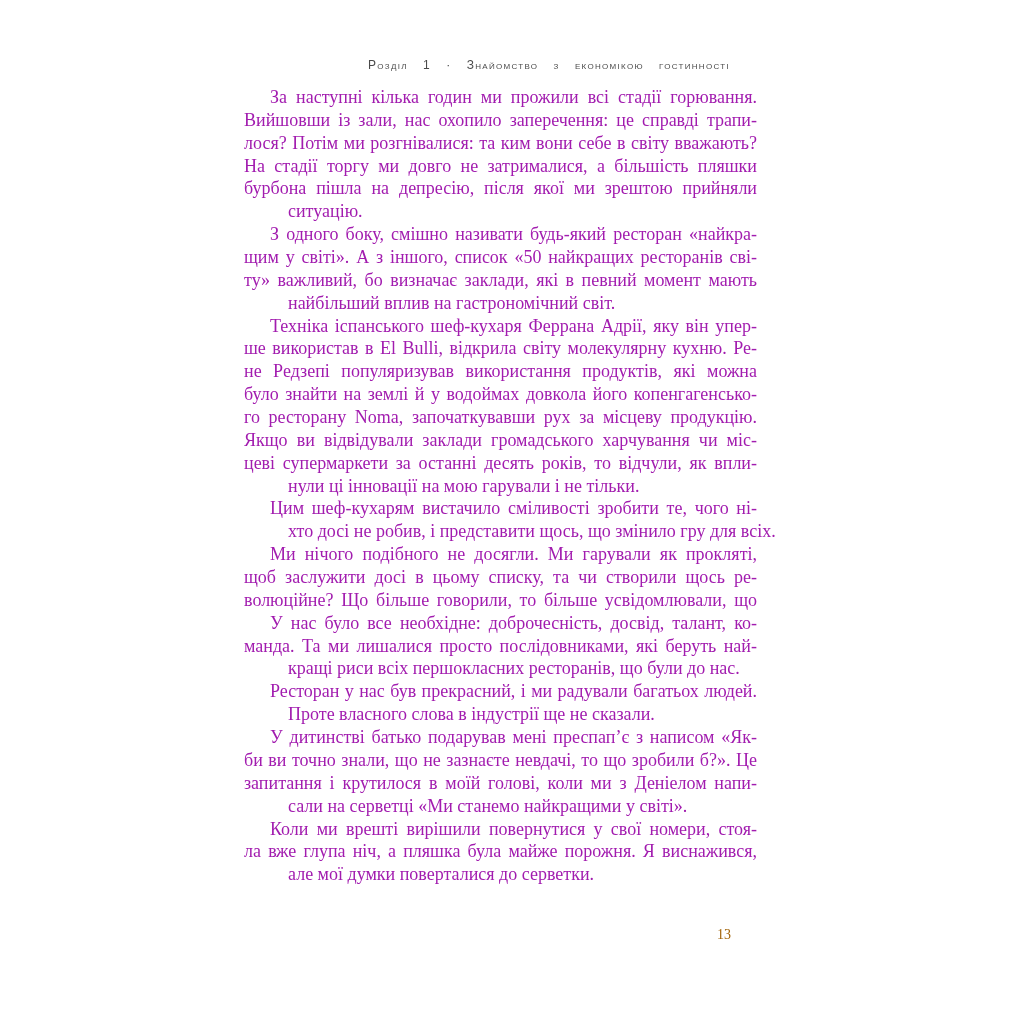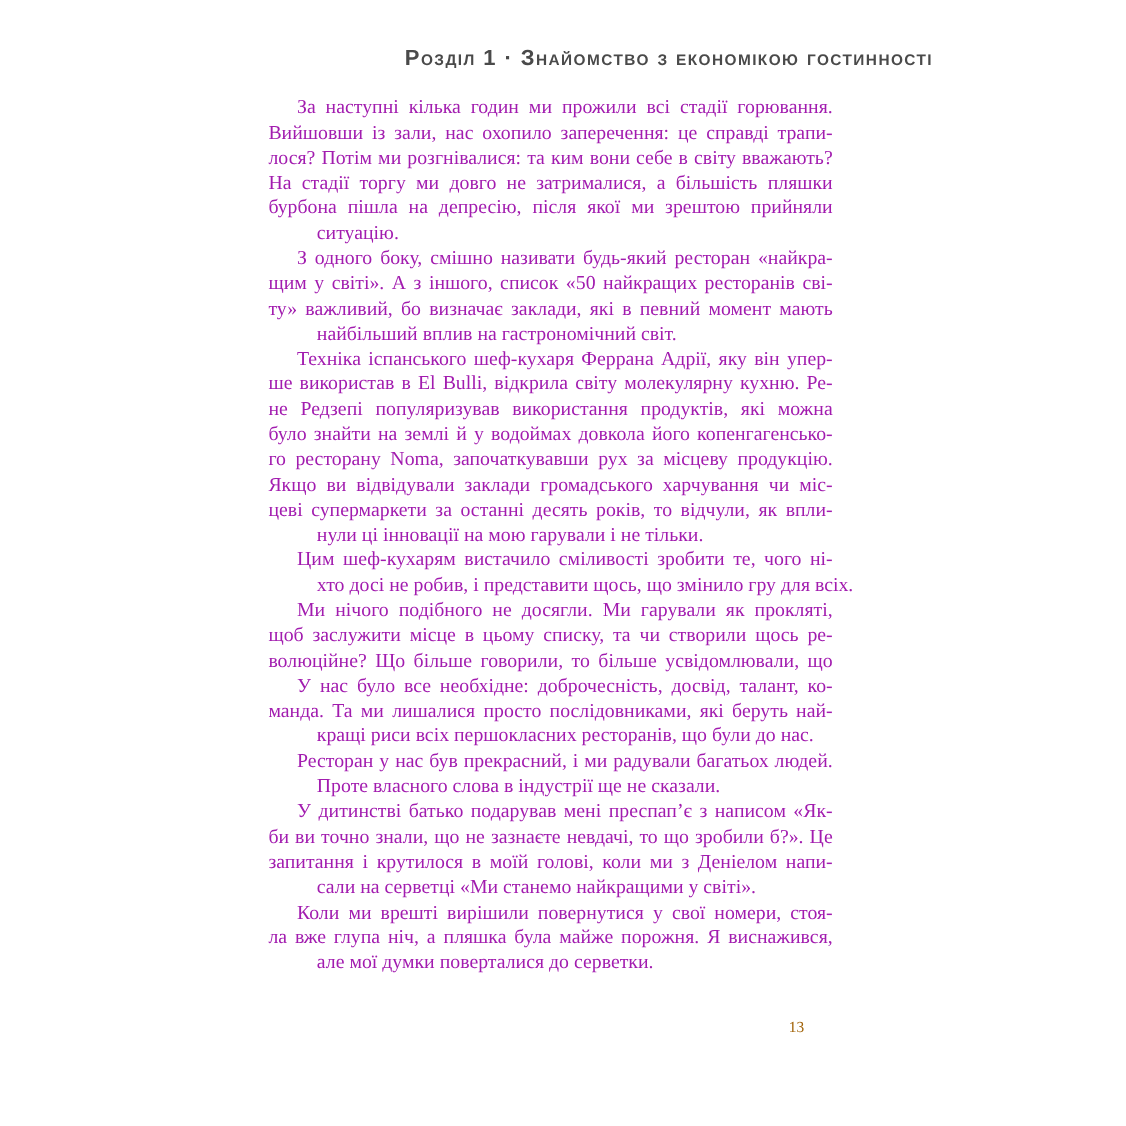--- a/index.html
+++ b/index.html
@@ -15,32 +15,31 @@
     }
     .page {
       position: absolute;
       left: 0; top: 0;
       width: 1024px; height: 1024px;
       background: #ffffff;
     }
     .running-head {
       position: absolute;
       left: 368px;
-      top: 44px;
+      top: 56px;
       width: 362px;
       font-family: "Liberation Sans", "DejaVu Sans", sans-serif;
-      font-size: 20px;
+      font-size: 12px;
       line-height: 18px;
       font-variant: small-caps;
       letter-spacing: 1.3px;
       color: #4a4a4a;
       white-space: nowrap;
       text-align: justify;
       text-align-last: justify;
-      font-weight: bold;
     }
     .body-text {
       position: absolute;
       left: 244px;
       top: 86px;
       width: 513px;
       font-family: "Liberation Serif", "DejaVu Serif", serif;
       font-size: 18px;
       line-height: 22.86px;
       color: #a21caf;
@@ -108,21 +107,21 @@
       <span class="line last">нули ці інновації на мою гарували і не тільки.</span>
     </div>
 
     <div class="paragraph">
       <span class="line first">Цим шеф-кухарям вистачило сміливості зробити те, чого ні-</span>
       <span class="line last">хто досі не робив, і представити щось, що змінило гру для всіх.</span>
     </div>
 
     <div class="paragraph">
       <span class="line first">Ми нічого подібного не досягли. Ми гарували як прокляті,</span>
-      <span class="line">щоб заслужити місце в цьому списку, та чи створили щось ре-</span>
+      <span class="line">щоб заслужити досі в цьому списку, та чи створили щось ре-</span>
       <span class="line">волюційне? Що більше говорили, то більше усвідомлювали, що</span>
     </div>
 
     <div class="paragraph">
       <span class="line first">У нас було все необхідне: доброчесність, досвід, талант, ко-</span>
       <span class="line">манда. Та ми лишалися просто послідовниками, які беруть най-</span>
       <span class="line last">кращі риси всіх першокласних ресторанів, що були до нас.</span>
     </div>
 
     <div class="paragraph">

